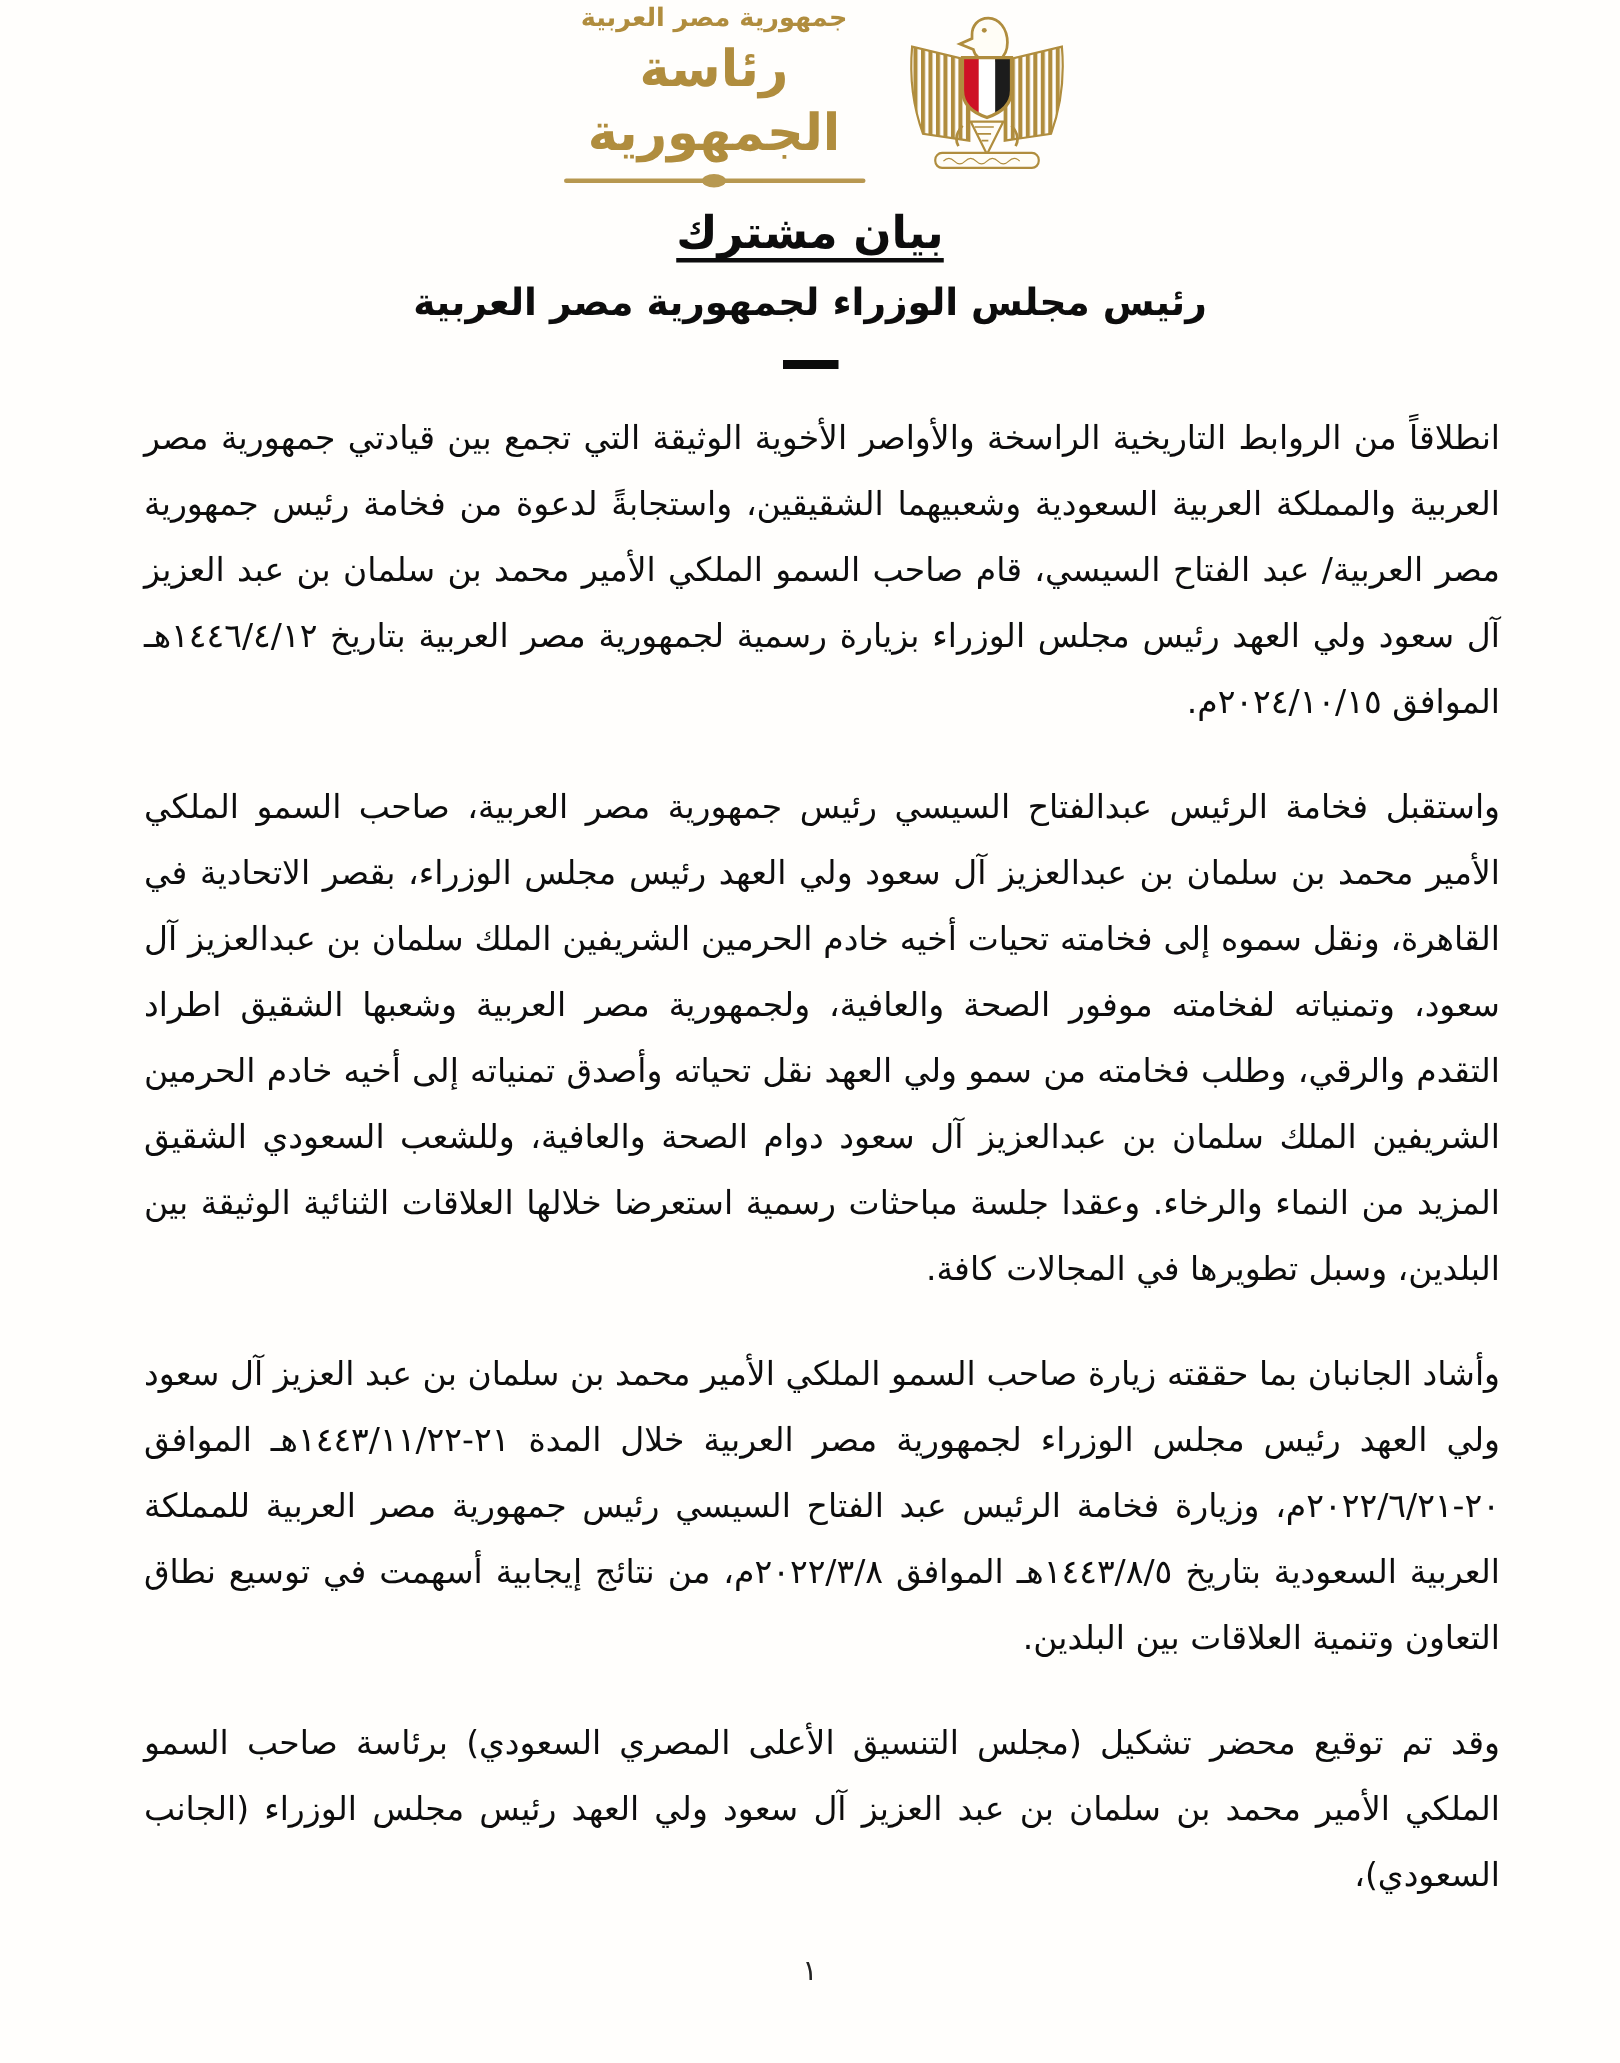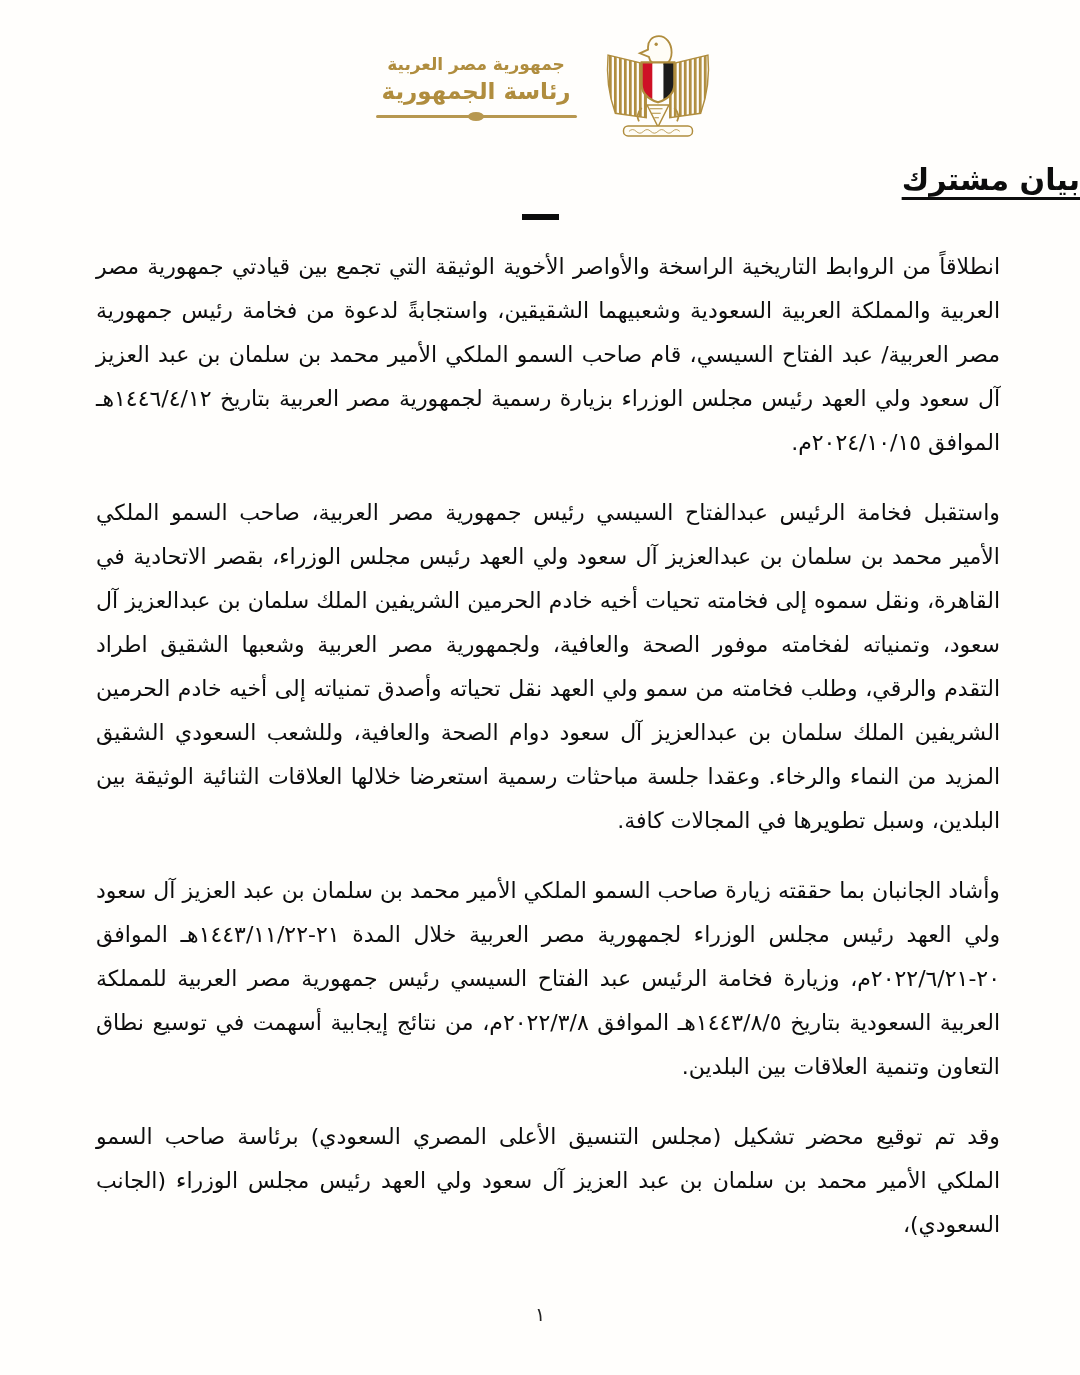--- a/index.html
+++ b/index.html
@@ -16,41 +16,41 @@
     background:#fffefc;
     color:#0d0d0d;
     font-family:"DejaVu Sans", sans-serif;
     overflow:hidden;
     direction:rtl;
   }
   
   .logo-row{
     direction:ltr;
     display:flex;justify-content:center;align-items:center;
-    gap:10px;padding-top:28px;height:116px;
+    gap:10px;padding-top:4px;height:116px;
   }
   .calligraphy{
     width:225px;text-align:center;color:var(--gold);
     direction:rtl;line-height:1.25;
   }
   .calligraphy .cal-line1{font-size:17px;font-weight:bold;letter-spacing:0;}
-  .calligraphy .cal-line2{font-size:23px;font-weight:bold;margin-top:2px;}
+  .calligraphy .cal-line2{font-size:34px;font-weight:bold;margin-top:2px;}
   .cal-flourish{
     position:relative;height:3px;background:var(--gold);
     margin:9px 12px 0;border-radius:2px;opacity:.9;
   }
   .cal-flourish::after{
     content:"";position:absolute;left:50%;top:-3px;
     width:16px;height:9px;margin-left:-8px;
     background:var(--gold);border-radius:50%;
   }
   .eagle{width:118px;height:112px;display:block;}
   
   .main-title{
-    text-align:right;font-size:30px;font-weight:bold;
+    text-align:center;font-size:30px;font-weight:bold;
     margin:18px 0 8px;
     text-decoration:underline;text-underline-offset:7px;text-decoration-thickness:2.5px;
   }
   .subtitle{
     text-align:center;font-size:25px;font-weight:bold;line-height:1.68;
     margin:0 70px;
   }
   .dash-divider{
     width:37px;height:6px;background:#0b0b0b;margin:17px auto 25px;
   }
@@ -107,20 +107,21 @@
       <path d="M53,79 L77,79 L65,103 Z" fill="#fffdf6" style="stroke:var(--gold)" stroke-width="1.6"></path>
       <path d="M56,83 l14,0 M58,88 l10,0 M61,93 l5,0" fill="none" style="stroke:var(--gold)" stroke-width="1.2"></path>
       <path d="M47,82 q-7,8 -3,15 M83,82 q7,8 3,15" fill="none" style="stroke:var(--gold)" stroke-width="2"></path>
 
       <rect x="27" y="102" width="76" height="11" rx="5" fill="#fffdf6" style="stroke:var(--gold)" stroke-width="1.6"></rect>
       <path d="M33,108 q4,-4 8,0 t8,0 t8,0 t8,0 t8,0 t8,0 t8,0" fill="none" style="stroke:var(--gold)" stroke-width="0.9"></path>
     </svg>
   </div>
 
   <div class="main-title">بيان مشترك</div>
+  <div class="subtitle">رئيس مجلس الوزراء لجمهورية مصر العربية</div>
   <div class="dash-divider"></div>
 
   <div class="body">
     <p>انطلاقاً من الروابط التاريخية الراسخة والأواصر الأخوية الوثيقة التي تجمع بين قيادتي جمهورية مصر العربية والمملكة العربية السعودية وشعبيهما الشقيقين، واستجابةً لدعوة من فخامة رئيس جمهورية مصر العربية/ عبد الفتاح السيسي، قام صاحب السمو الملكي الأمير محمد بن سلمان بن عبد العزيز آل سعود ولي العهد رئيس مجلس الوزراء بزيارة رسمية لجمهورية مصر العربية بتاريخ ١٤٤٦/٤/١٢هـ الموافق ٢٠٢٤/١٠/١٥م.</p>
     <p>واستقبل فخامة الرئيس عبدالفتاح السيسي رئيس جمهورية مصر العربية، صاحب السمو الملكي الأمير محمد بن سلمان بن عبدالعزيز آل سعود ولي العهد رئيس مجلس الوزراء، بقصر الاتحادية في القاهرة، ونقل سموه إلى فخامته تحيات أخيه خادم الحرمين الشريفين الملك سلمان بن عبدالعزيز آل سعود، وتمنياته لفخامته موفور الصحة والعافية، ولجمهورية مصر العربية وشعبها الشقيق اطراد التقدم والرقي، وطلب فخامته من سمو ولي العهد نقل تحياته وأصدق تمنياته إلى أخيه خادم الحرمين الشريفين الملك سلمان بن عبدالعزيز آل سعود دوام الصحة والعافية، وللشعب السعودي الشقيق المزيد من النماء والرخاء. وعقدا جلسة مباحثات رسمية استعرضا خلالها العلاقات الثنائية الوثيقة بين البلدين، وسبل تطويرها في المجالات كافة.</p>
     <p>وأشاد الجانبان بما حققته زيارة صاحب السمو الملكي الأمير محمد بن سلمان بن عبد العزيز آل سعود ولي العهد رئيس مجلس الوزراء لجمهورية مصر العربية خلال المدة ٢١-١٤٤٣/١١/٢٢هـ الموافق ٢٠-٢٠٢٢/٦/٢١م، وزيارة فخامة الرئيس عبد الفتاح السيسي رئيس جمهورية مصر العربية للمملكة العربية السعودية بتاريخ ١٤٤٣/٨/٥هـ الموافق ٢٠٢٢/٣/٨م، من نتائج إيجابية أسهمت في توسيع نطاق التعاون وتنمية العلاقات بين البلدين.</p>
     <p>وقد تم توقيع محضر تشكيل (مجلس التنسيق الأعلى المصري السعودي) برئاسة صاحب السمو الملكي الأمير محمد بن سلمان بن عبد العزيز آل سعود ولي العهد رئيس مجلس الوزراء (الجانب السعودي)،</p>
   </div>
 
   <div class="page-number">١</div>

